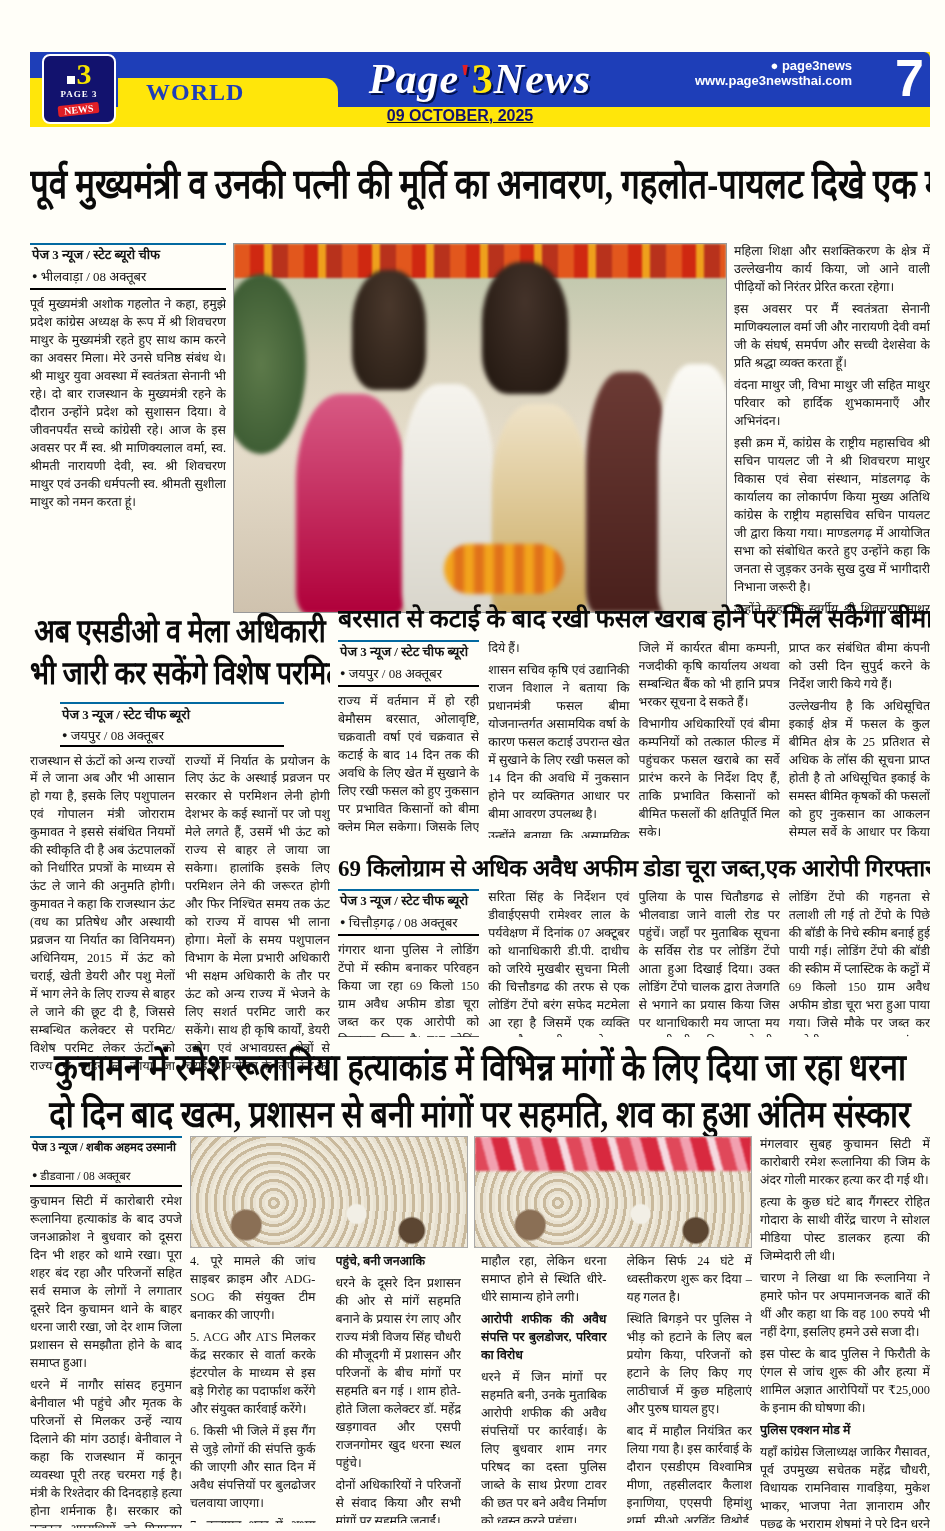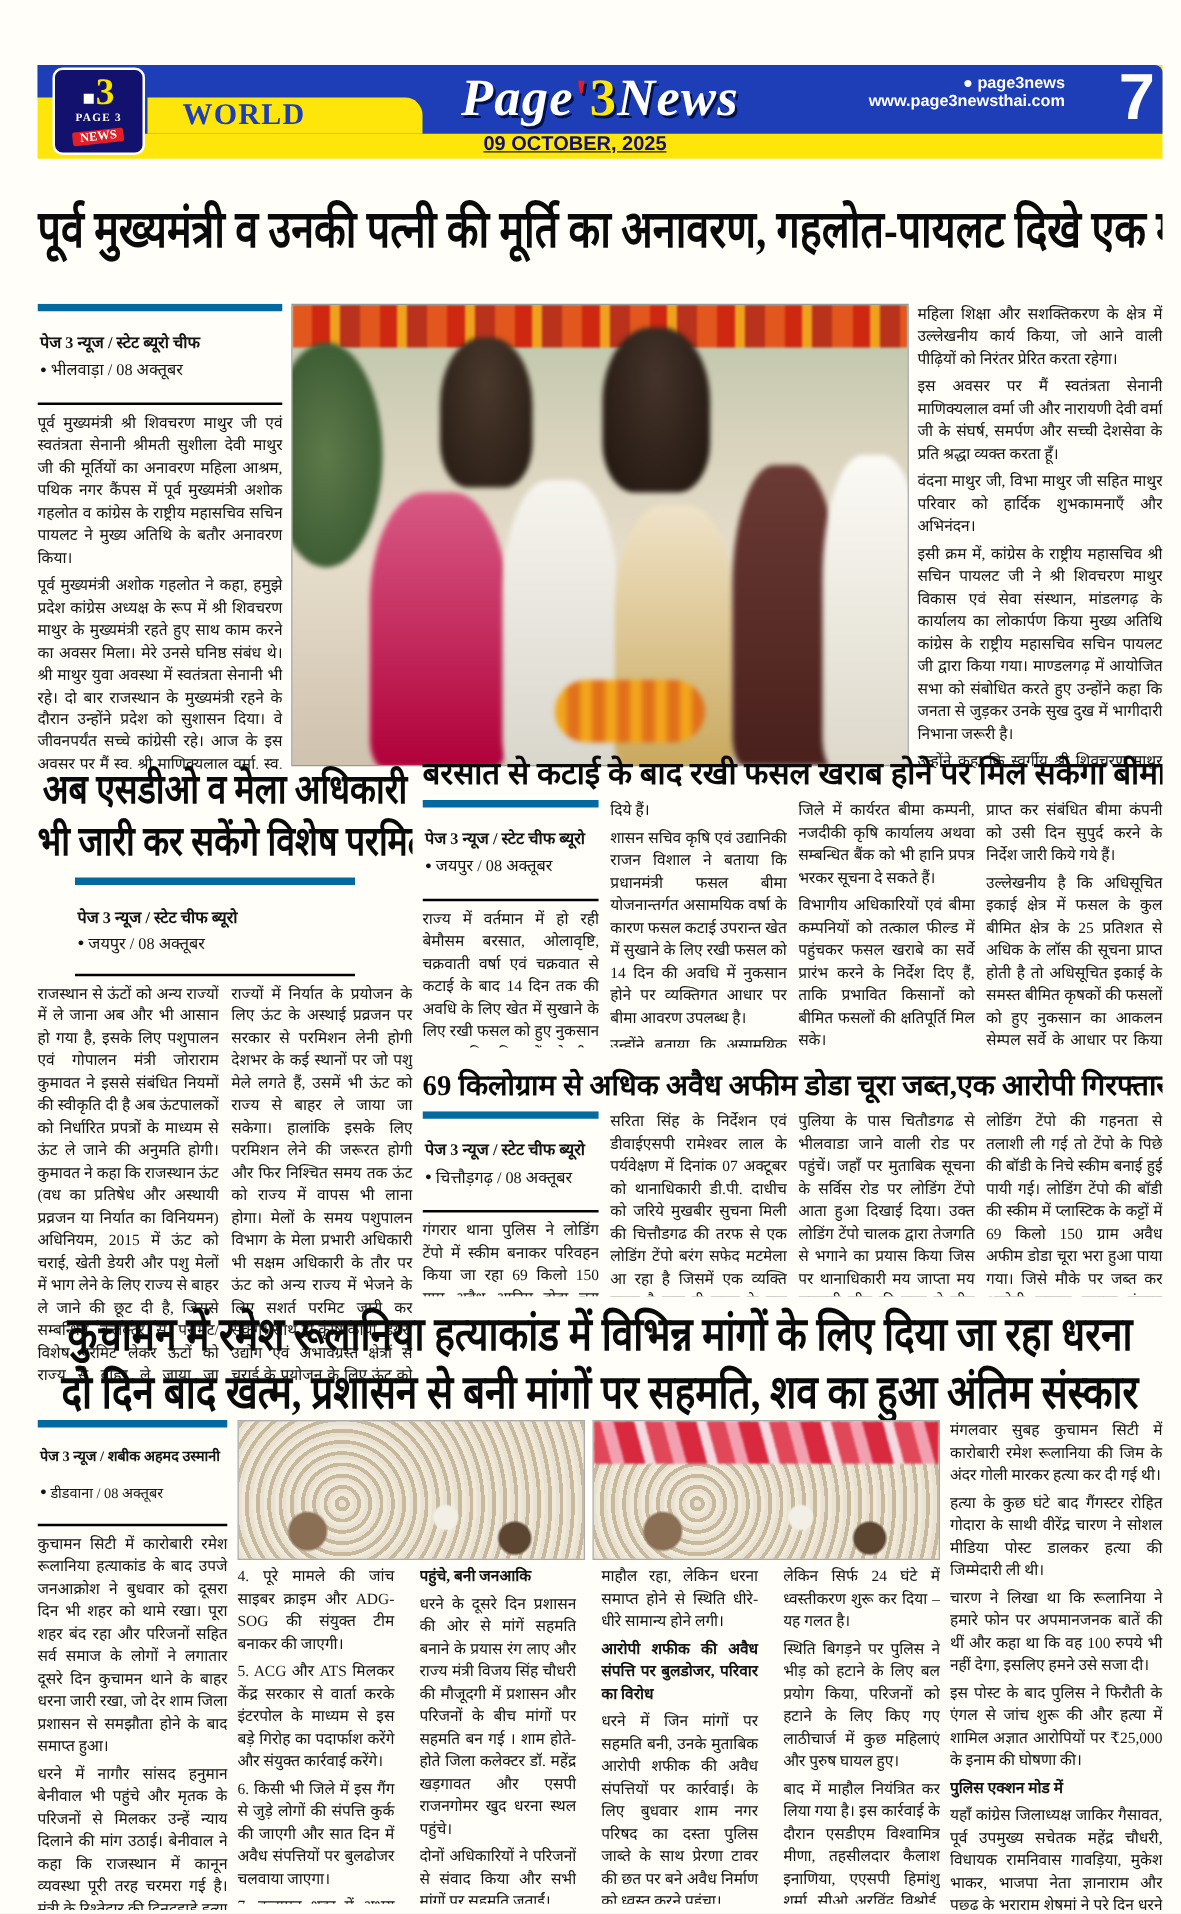--- a/index.html
+++ b/index.html
@@ -27,21 +27,21 @@
   .headright{position:absolute;right:78px;top:6px;text-align:right;color:#fff;z-index:4;}
   .social{font-size:13px;font-weight:bold;font-family:"Liberation Sans",sans-serif;}
   .website{font-size:13px;font-weight:bold;font-family:"Liberation Sans",sans-serif;}
   .pagenum{position:absolute;right:6px;top:-4px;font-size:52px;font-weight:bold;color:#ffffff;z-index:4;
            font-family:"Liberation Sans",sans-serif;}
   .datestrip{position:absolute;left:0;right:0;bottom:0;height:20px;text-align:center;text-decoration:underline;}
   .datestrip span{font-size:16px;font-weight:bold;color:#12126e;padding-right:40px;font-family:"Liberation Sans",sans-serif;}
 
   
   .hl{font-weight:bold;color:#0a0a0a;white-space:nowrap;overflow:hidden;}
-  .bylinebox{border-top:6px solid #0369a1;border-bottom:2px solid #000;padding:16px 2px;margin-bottom:6px;}
+  .bylinebox{border-top:2px solid #0369a1;border-bottom:2px solid #000;padding:1px 2px;margin-bottom:6px;}
   .byline{font-size:13px;font-weight:bold;}
   .dateline{font-size:13px;font-weight:normal;margin-top:3px;}
   .dateline .dot{font-size:9px;vertical-align:2px;}
   .bodycol{font-size:12.4px;line-height:1.45;text-align:justify;overflow:hidden;}
   .bodycol p{margin:0 0 4px 0;}
   .bodycol p.bsub{font-weight:bold;}
 
   
   .a1-hl{position:absolute;left:30px;top:132px;width:900px;font-size:33px;text-align:center;
          transform:scaleY(1.25);transform-origin:top center;}
@@ -121,21 +121,20 @@
   </div>
 
   <h1 class="hl a1-hl">पूर्व मुख्यमंत्री व उनकी पत्नी की मूर्ति का अनावरण, गहलोत-पायलट दिखे एक मंच पर</h1>
 
   <div class="a1-body">
     <div class="bodycol a1-left">
       <div class="bylinebox">
         <div class="byline">पेज 3 न्यूज / स्टेट ब्यूरो चीफ</div>
         <div class="dateline"><span class="dot">●</span> <span>भीलवाड़ा / 08 अक्तूबर</span></div>
       </div>
-      <p>पूर्व मुख्यमंत्री श्री शिवचरण माथुर जी एवं स्वतंत्रता सेनानी श्रीमती सुशीला देवी माथुर जी की मूर्तियों का अनावरण महिला आश्रम, पथिक नगर कैंपस में पूर्व मुख्यमंत्री अशोक गहलोत व कांग्रेस के राष्ट्रीय महासचिव सचिन पायलट ने मुख्य अतिथि के बतौर अनावरण किया।</p>
       <p>पूर्व मुख्यमंत्री अशोक गहलोत ने कहा, हमुझे प्रदेश कांग्रेस अध्यक्ष के रूप में श्री शिवचरण माथुर के मुख्यमंत्री रहते हुए साथ काम करने का अवसर मिला। मेरे उनसे घनिष्ठ संबंध थे। श्री माथुर युवा अवस्था में स्वतंत्रता सेनानी भी रहे। दो बार राजस्थान के मुख्यमंत्री रहने के दौरान उन्होंने प्रदेश को सुशासन दिया। वे जीवनपर्यंत सच्चे कांग्रेसी रहे। आज के इस अवसर पर मैं स्व. श्री माणिक्यलाल वर्मा, स्व. श्रीमती नारायणी देवी, स्व. श्री शिवचरण माथुर एवं उनकी धर्मपत्नी स्व. श्रीमती सुशीला माथुर को नमन करता हूं।</p>
 
     </div>
 
     <div class="a1-photo">
       <div class="garland"></div>
       <div class="blob" style="left:118px;top:26px;width:74px;height:120px;background:radial-gradient(ellipse at 50% 30%,#4a382c,#241a12);border-radius:45% 45% 30% 30%;"></div>
       <div class="blob" style="left:248px;top:18px;width:86px;height:132px;background:radial-gradient(ellipse at 50% 30%,#44332a,#1f150e);border-radius:45% 45% 30% 30%;"></div>
       <div class="blob" style="left:-18px;top:30px;width:90px;height:180px;background:radial-gradient(#5d7a4a,#31512b);"></div>
       <div class="blob" style="left:62px;top:150px;width:110px;height:220px;background:linear-gradient(180deg,#d85a84,#b0003a);border-radius:40% 40% 10% 10%;"></div>

